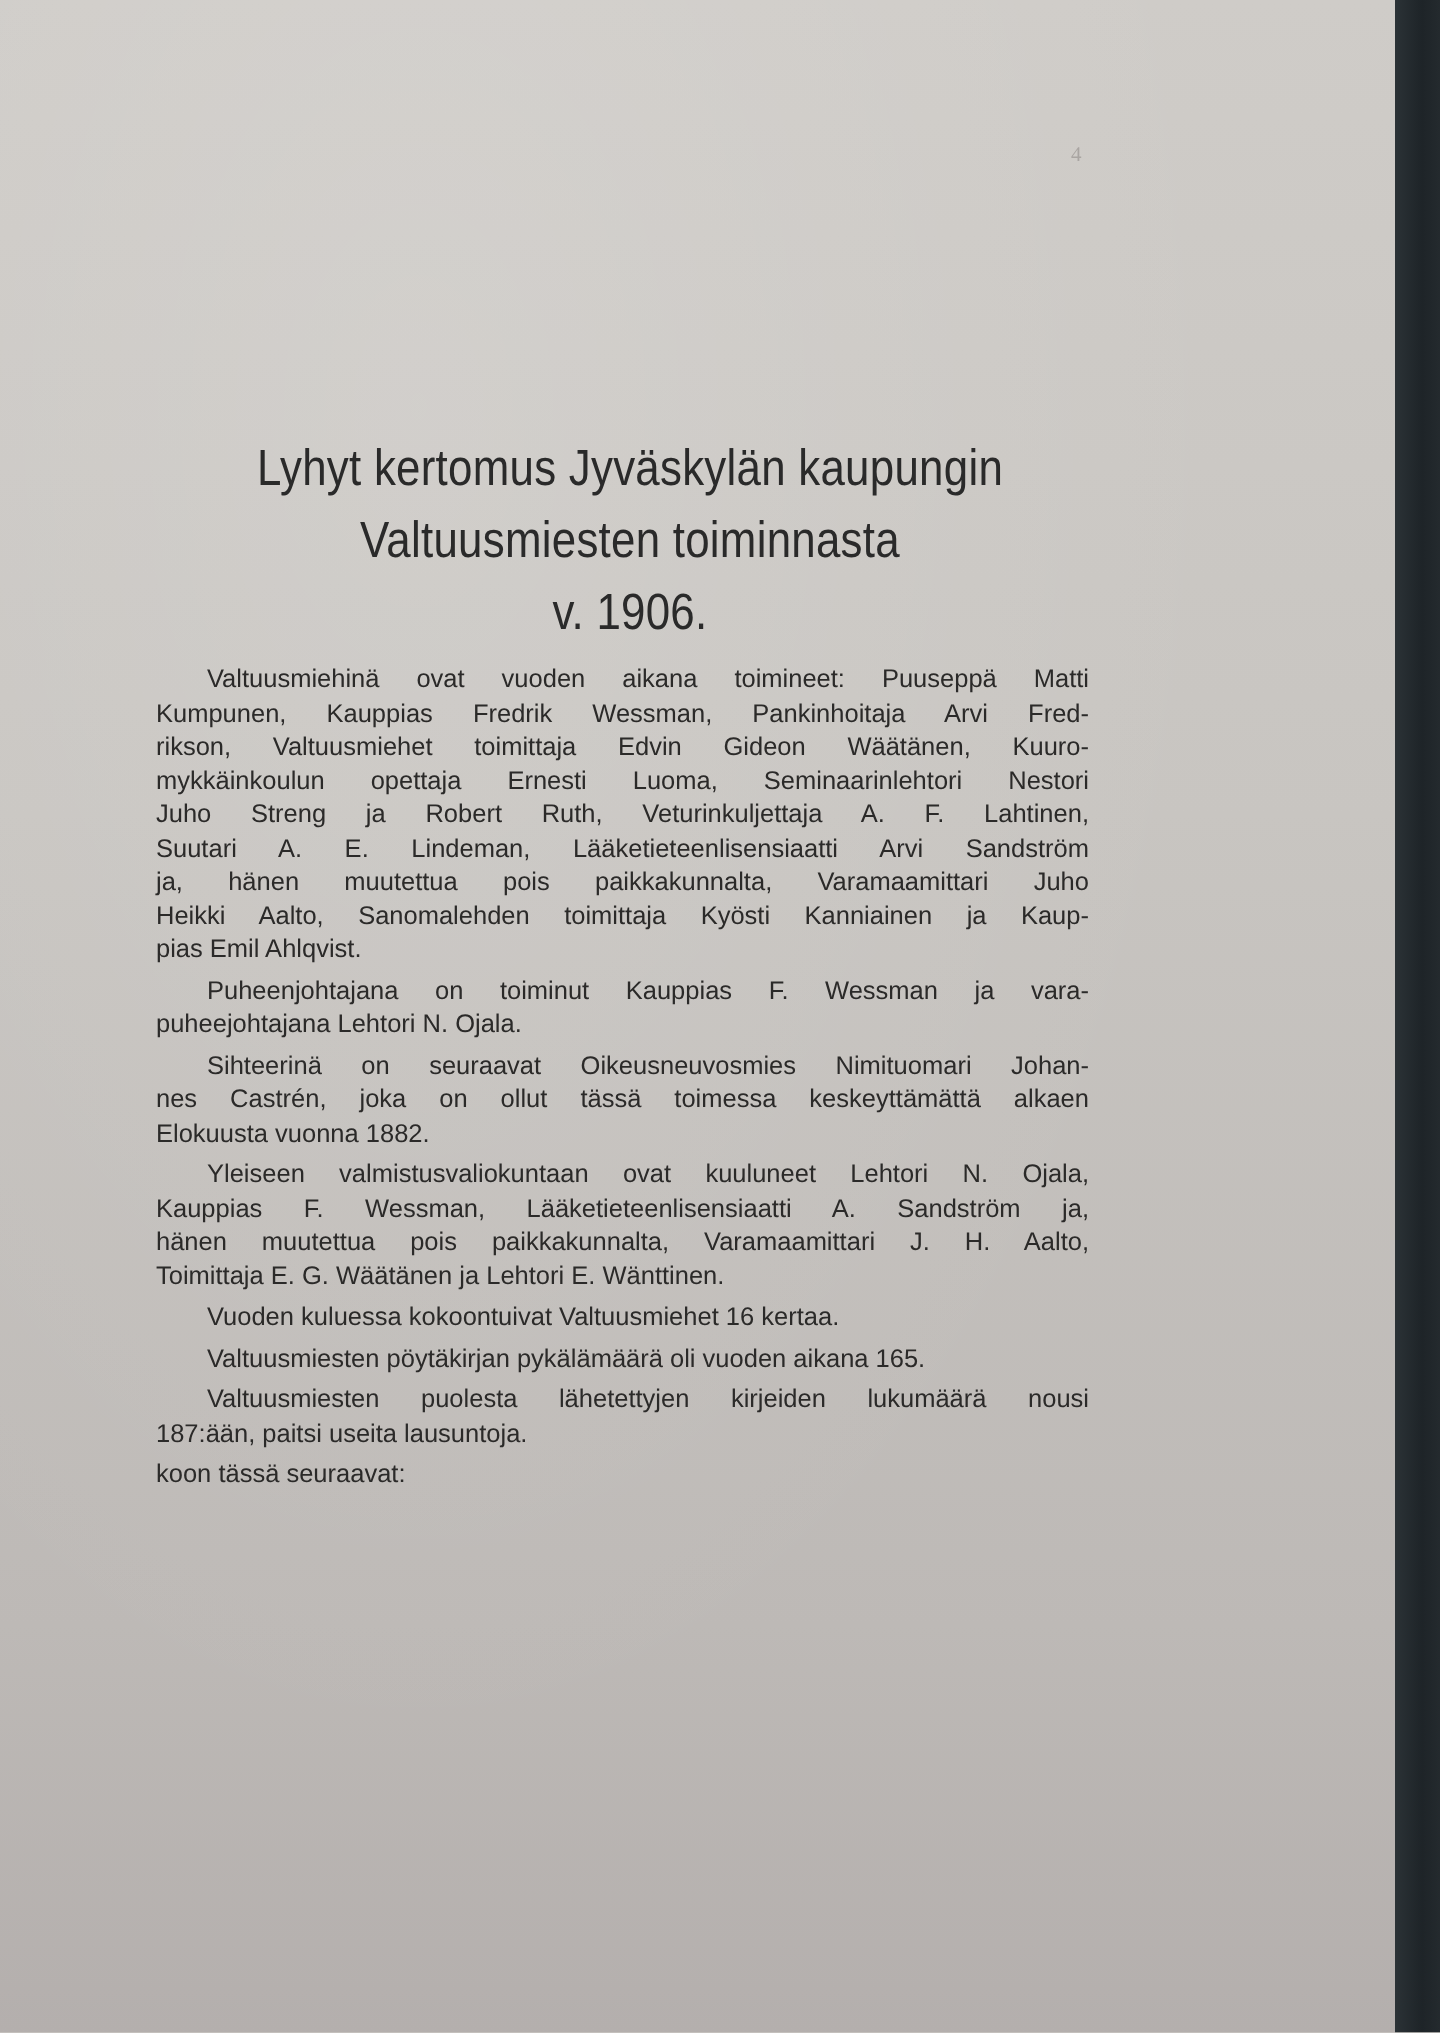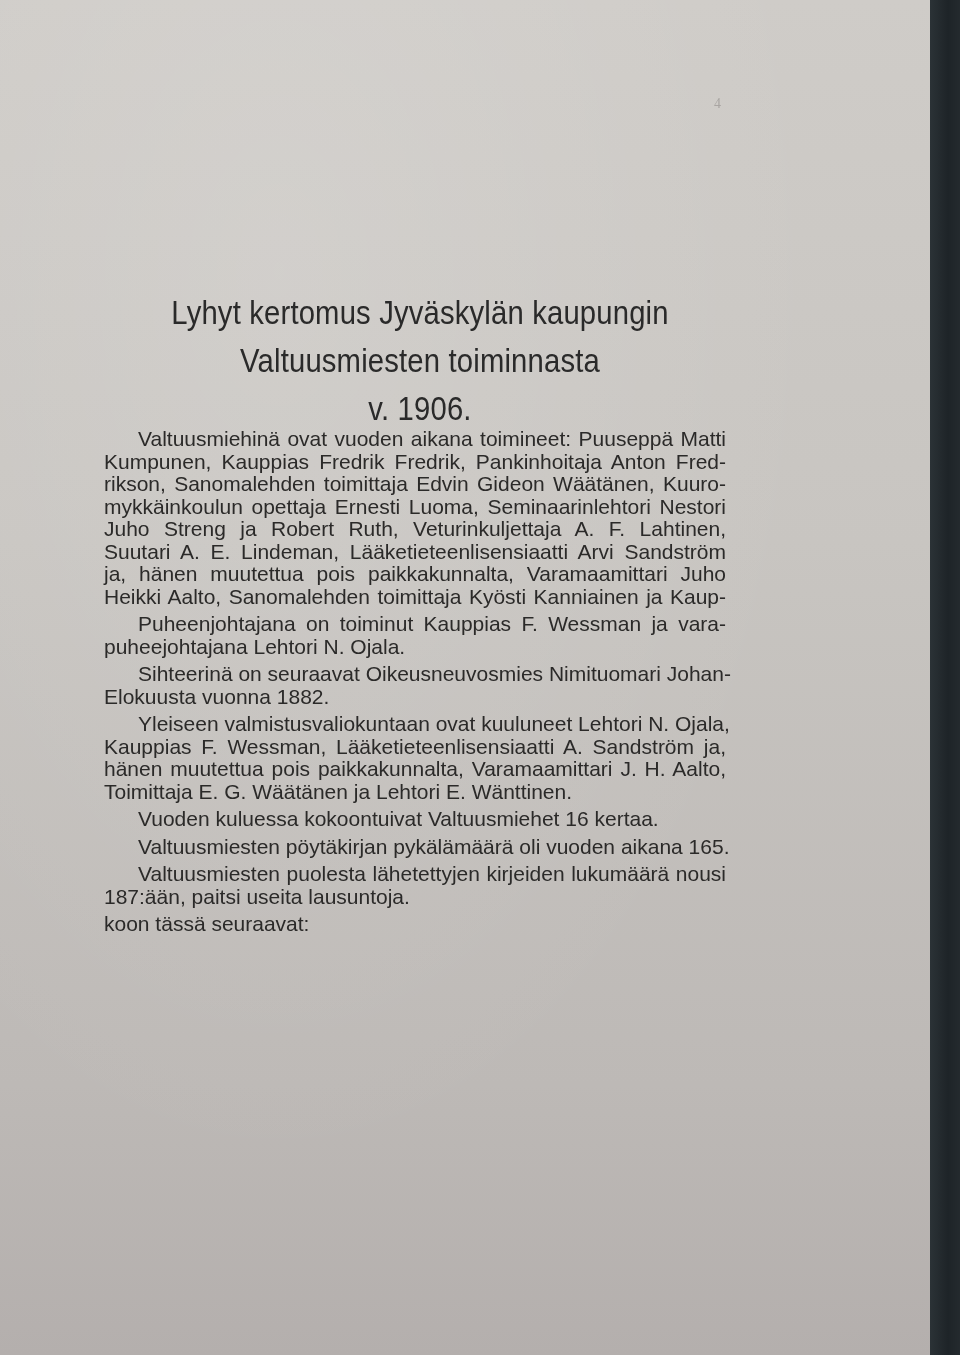--- a/index.html
+++ b/index.html
@@ -57,25 +57,25 @@
     .title-line {
       font-size: 34px;
       line-height: 48px;
       transform: scaleX(0.86);
       transform-origin: center;
       white-space: nowrap;
     }
     .body-text {
       position: absolute;
       left: 104px;
-      top: 428px;
+      top: 442px;
       width: 622px;
       color: #2b2a29;
       font-family: "Liberation Sans", "DejaVu Sans", sans-serif;
-      font-size: 21px;
+      font-size: 17px;
       line-height: 22.5px;
     }
     .para {
       margin: 0 0 5px 0;
       text-align: justify;
       text-align-last: left;
       hyphens: manual;
     }
     .line {
       display: block;
@@ -99,36 +99,38 @@
   <div class="title-block">
     <div class="title-line">Lyhyt kertomus Jyväskylän kaupungin</div>
     <div class="title-line">Valtuusmiesten toiminnasta</div>
     <div class="title-line">v. 1906.</div>
   </div>
 
   <div class="body-text">
 
     <div class="para">
       <span class="line indent">Valtuusmiehinä ovat vuoden aikana toimineet: Puuseppä Matti</span>
-      <span class="line">Kumpunen, Kauppias Fredrik Fredrik, Pankinhoitaja Anton Fred-</span>
-      <span class="line">rikson, Sanomalehden toimittaja Edvin Gideon Wäätänen, Kuuro-</span>
+      <span class="line">Kumpunen, Kauppias Fredrik Wessman, Pankinhoitaja Arvi Fred-</span>
+      <span class="line">rikson, Valtuusmiehet toimittaja Edvin Gideon Wäätänen, Kuuro-</span>
       <span class="line">mykkäinkoulun opettaja Ernesti Luoma, Seminaarinlehtori Nestori</span>
       <span class="line">Juho Streng ja Robert Ruth, Veturinkuljettaja A. F. Lahtinen,</span>
       <span class="line">Suutari A. E. Lindeman, Lääketieteenlisensiaatti Arvi Sandström</span>
       <span class="line">ja, hänen muutettua pois paikkakunnalta, Varamaamittari Juho</span>
       <span class="line">Heikki Aalto, Sanomalehden toimittaja Kyösti Kanniainen ja Kaup-</span>
+      <span class="line last">pias Emil Ahlqvist.</span>
     </div>
 
     <div class="para">
       <span class="line indent">Puheenjohtajana on toiminut Kauppias F. Wessman ja vara-</span>
       <span class="line last">puheejohtajana Lehtori N. Ojala.</span>
     </div>
 
     <div class="para">
       <span class="line indent">Sihteerinä on seuraavat Oikeusneuvosmies Nimituomari Johan-</span>
+      <span class="line">nes Castrén, joka on ollut tässä toimessa keskeyttämättä alkaen</span>
       <span class="line last">Elokuusta vuonna 1882.</span>
     </div>
 
     <div class="para">
       <span class="line indent">Yleiseen valmistusvaliokuntaan ovat kuuluneet Lehtori N. Ojala,</span>
       <span class="line">Kauppias F. Wessman, Lääketieteenlisensiaatti A. Sandström ja,</span>
       <span class="line">hänen muutettua pois paikkakunnalta, Varamaamittari J. H. Aalto,</span>
       <span class="line last">Toimittaja E. G. Wäätänen ja Lehtori E. Wänttinen.</span>
     </div>
 

